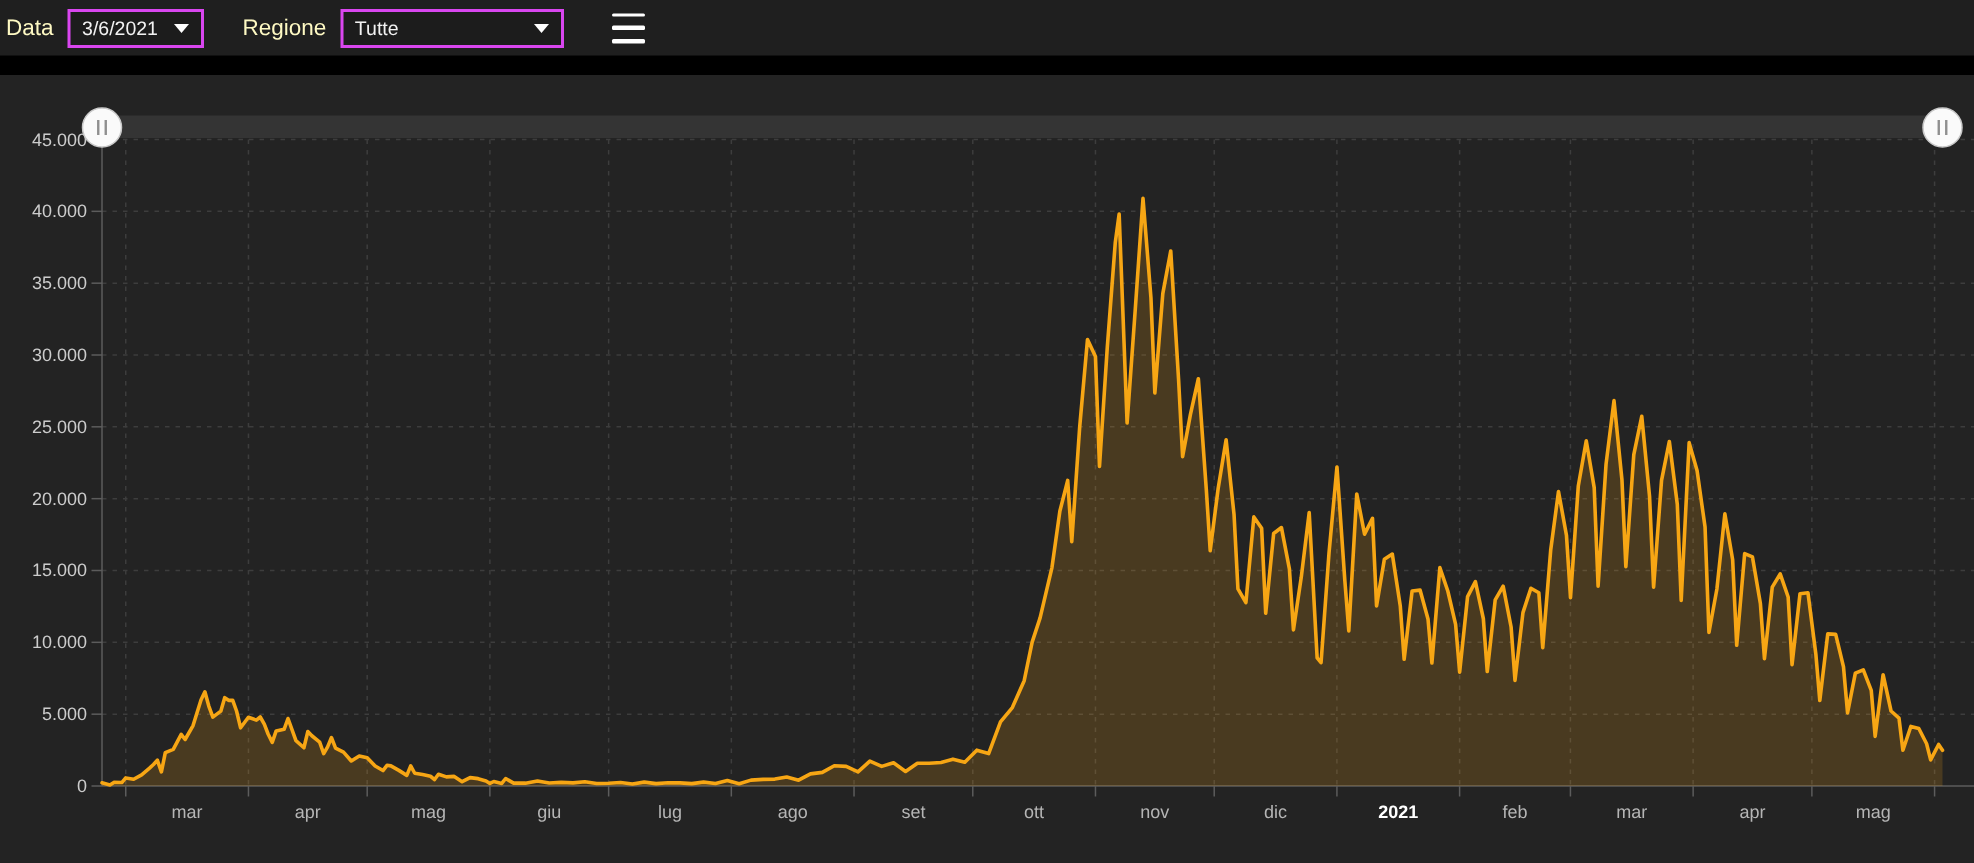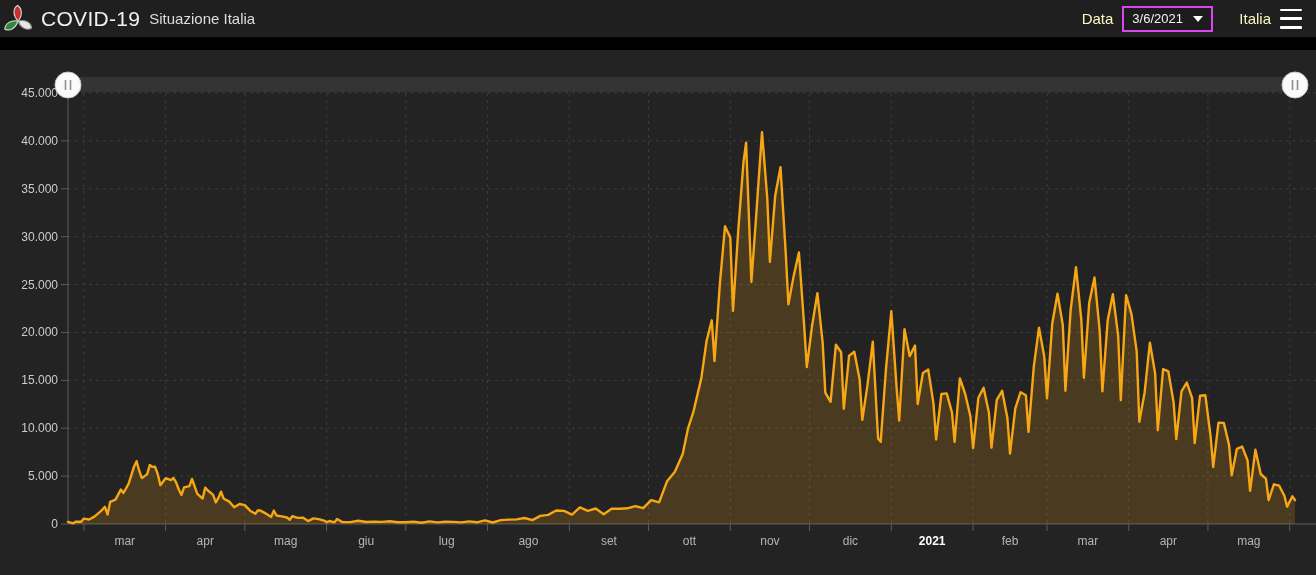--- a/index.html
+++ b/index.html
@@ -39,47 +39,36 @@
   .panel-title{
     color:#ffffff;font-size:13px;font-weight:700;
     padding:10px 0 0 8px;height:15px;line-height:15px;
   }
   .chart-svg{display:block;margin-top:20px;}
 </style>
 </head>
 <body>
 
 <header class="app-header">
-  <div class="header-left">
-    <svg class="logo" viewBox="0 0 28 30">
-      <g transform="translate(14,17)">
-        <g>
-          <path d="M0 0 C -5 -5.5, -5.5 -12, -0.5 -15.5 C 4.5 -12.5, 4.5 -5, 0 0 Z" fill="#c62f2f" stroke="#d9d9d9" stroke-width="1.1"></path>
-        </g>
-        <g transform="rotate(120)">
-          <path d="M0 0 C -5 -5.5, -5.5 -12, -0.5 -15.5 C 4.5 -12.5, 4.5 -5, 0 0 Z" fill="#e6e6e6" stroke="#8a8a8a" stroke-width="1.1"></path>
-        </g>
-        <g transform="rotate(240)">
-          <path d="M0 0 C -5 -5.5, -5.5 -12, -0.5 -15.5 C 4.5 -12.5, 4.5 -5, 0 0 Z" fill="#2e8b3d" stroke="#d9d9d9" stroke-width="1.1"></path>
-        </g>
-      </g>
-    </svg>
-    <span class="app-title">COVID-19</span>
-    <span class="app-subtitle">Situazione Italia</span>
-  </div>
 
   <div class="header-right">
     <span class="ctl-label">Data</span>
     <div class="select-box date">
       <span>3/6/2021</span>
       <svg class="caret" viewBox="0 0 10 6">
         <path d="M0 0 L10 0 L5 6 Z" fill="#ffffff"></path>
       </svg>
     </div>
-    <span class="ctl-label">Italia</span>
+    <span class="ctl-label">Regione</span>
+    <div class="select-box region">
+      <span>Tutte</span>
+      <svg class="caret" viewBox="0 0 10 6">
+        <path d="M0 0 L10 0 L5 6 Z" fill="#ffffff"></path>
+      </svg>
+    </div>
     <button class="menu-btn">
       <span></span>
       <span></span>
       <span></span>
     </button>
   </div>
 </header>
 
 <div class="separator"></div>
 

